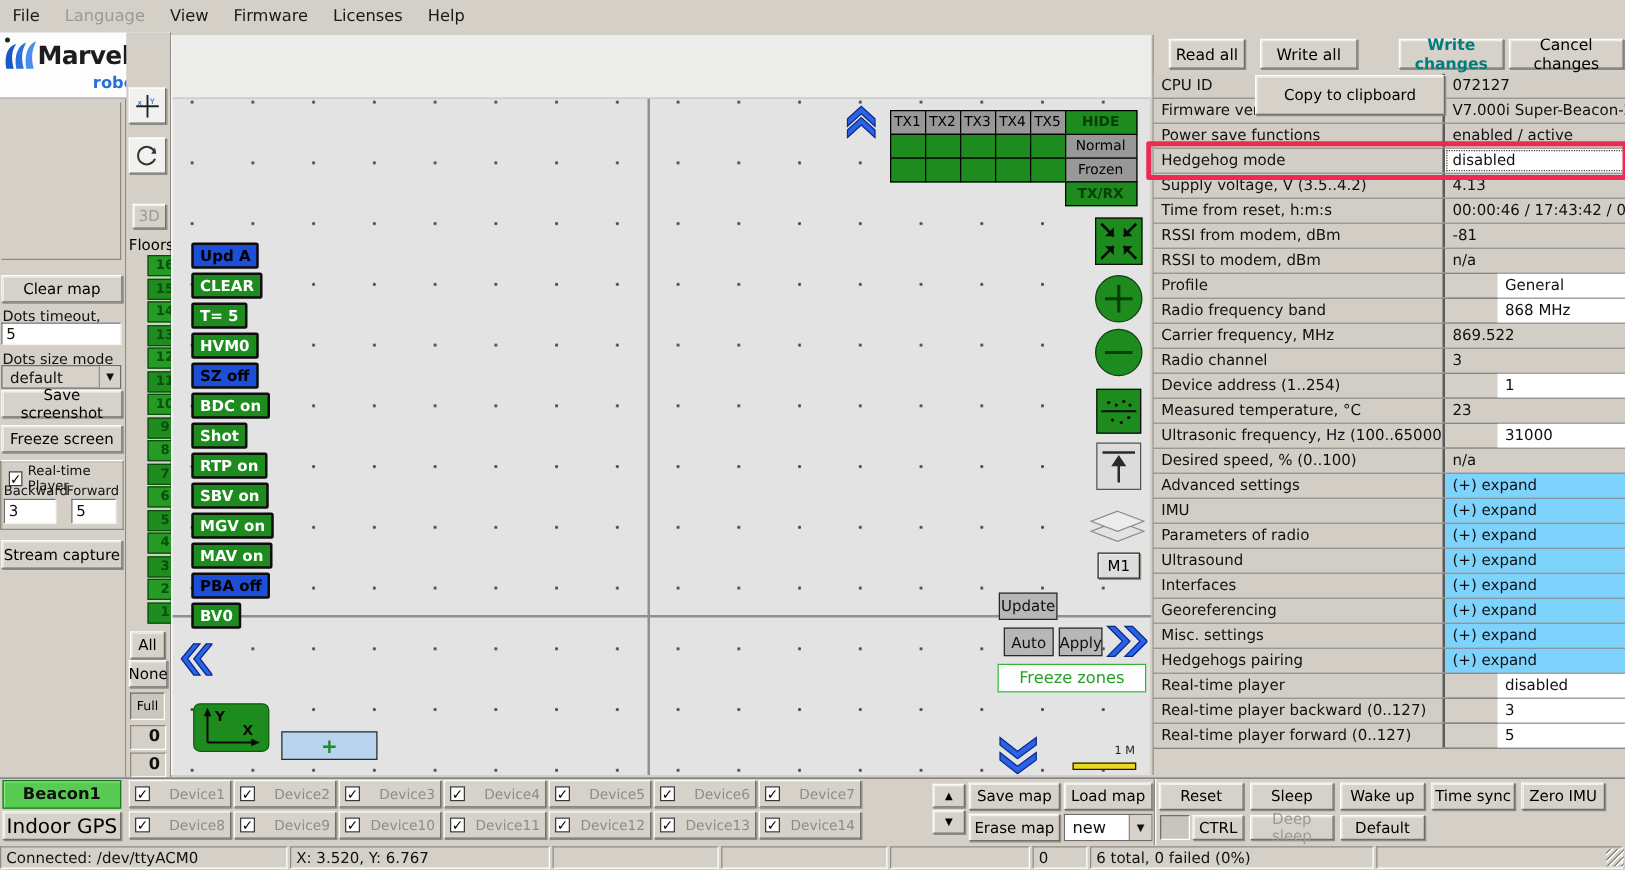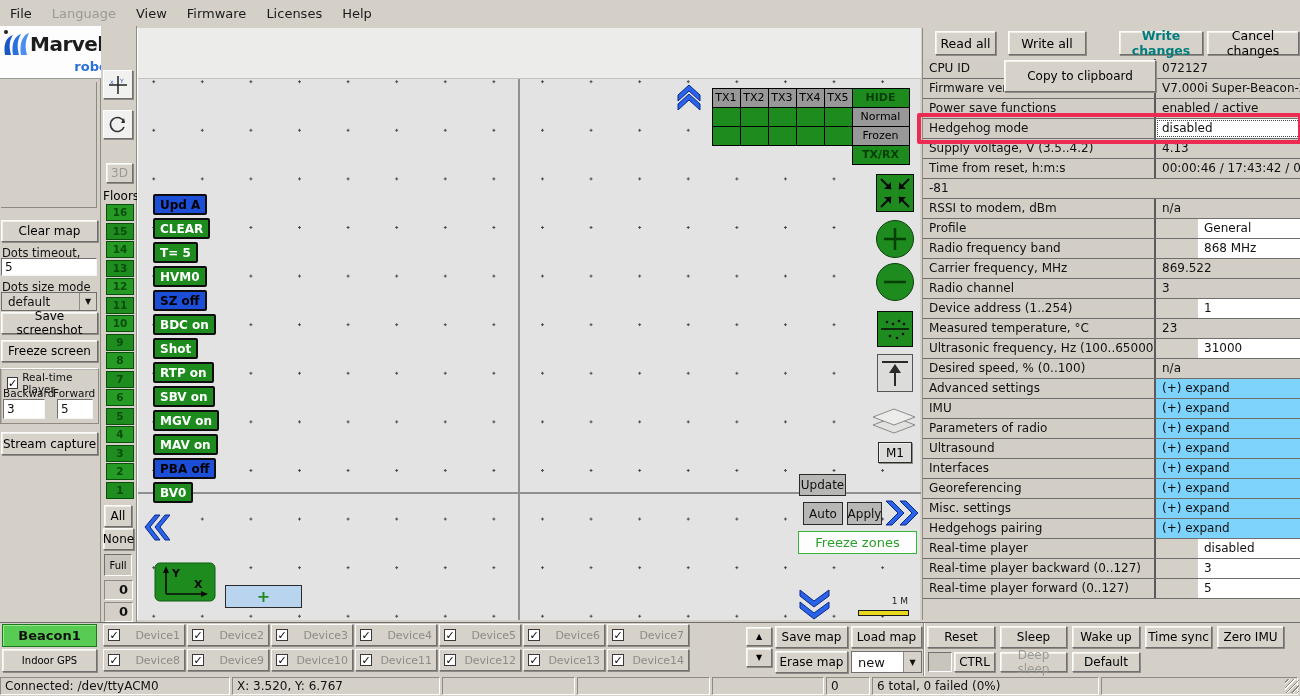--- a/index.html
+++ b/index.html
@@ -36,21 +36,21 @@
   #dotsize-select .arrowbox { width:17px; height:17px; border-left:1px solid #8f8b82; display:flex; align-items:center; justify-content:center; font-size:8px; background:#d6d2ca; }
   #rtp-group { position:absolute; left:0px; top:289px; width:99px; height:56px; border:1px solid #8f8b82; border-top-color:#fff; box-shadow:inset 1px 1px 0 #b9b5ad; }
   .cb { display:inline-block; width:12px; height:12px; background:#fff; border:1px solid #3a3a3a; font-size:11px; line-height:11px; text-align:center; color:#000; }
   #empty-top-panel { position:absolute; left:1px; top:3px; width:96px; height:126px; border-right:1px solid #8f8b82; border-bottom:1px solid #8f8b82; }
 
   
   #floorcol { left:101px; top:26px; width:36px; height:596px; background:#d4d0c8; border-right:1px solid #8f8b82; }
   .toolbtn { position:absolute; left:2px; width:30px; height:29px; background:#f1f1ef; border:1px solid #6f6f6f; border-top-color:#fff; border-left-color:#fff; box-shadow:1px 1px 0 #8f8b82; display:flex; align-items:center; justify-content:center; }
   #btn-3d { position:absolute; left:5px; top:137px; width:27px; height:20px; font-size:12px; color:#9a9a94; }
   #floors-label { position:absolute; left:2px; top:163px; font-size:12px; color:#000; }
-  #floors-list { position:absolute; left:5px; top:178px; width:28px; }
+  #floors-list { position:absolute; left:17px; top:178px; width:28px; }
   .floorbtn { width:28px; height:17px; margin-bottom:1.5px; background:#259a25; border:1px solid #0b4d0b; color:#0b4d0b; font-size:10.5px; font-weight:bold; text-align:center; line-height:15px; }
   .floorbtn:nth-child(even){ background:#1f8c1f; }
   #btn-all  { position:absolute; left:3px; top:479px; width:28px; height:22px; font-size:12px; }
   #btn-none { position:absolute; left:2px; top:502px; width:31px; height:22px; font-size:12px; }
   #btn-full { position:absolute; left:3px; top:528px; width:28px; height:22px; font-size:10px; }
   .zerobox { position:absolute; left:3px; width:29px; height:20px; font-weight:bold; font-size:13px; text-align:right; padding-right:4px; line-height:18px; background:#d4d0c8; border:1px solid #8f8b82; border-bottom-color:#fff; border-right-color:#fff; }
 
   
   #map { left:137px; top:28px; width:783px; height:592px; background:#e3e3e3; border-left:1px solid #fff; }
   #map-topstrip { position:absolute; left:0; top:0; width:783px; height:51px; background:#ececeb; border-bottom:1px solid #c2c2c0; }
@@ -100,21 +100,21 @@
   .pvalue.vs-readonly { background:#d2cec6; }
   .pvalue.vs-editable { background:#ffffff;margin-left:42px; }
   .pvalue.vs-expand   { background:#7dd3fc; }
   .pvalue.vs-focus    { background:#ffffff; outline:1px dotted #444; outline-offset:-2px; }
   #copy-clip-btn { position:absolute; left:81px; top:32px; width:152px; height:32px; font-size:12px; }
   #hl-red { position:absolute; left:-6px; top:85px; width:385px; height:31px; border:4px solid #ed2b52; border-radius:2px; pointer-events:none; z-index:30; }
 
   
   #bottombar { left:0; top:622px; width:1300px; height:54px; background:#d4d0c8; border-top:1px solid #6e6e6e; }
   #btn-beacon1 { position:absolute; left:2px; top:1px; width:95px; height:23px; background:#58cc52; border:1px solid #1a7a1a; box-shadow:inset 1px 1px 0 #9ae794; font-weight:bold; font-size:13px; }
-  #btn-indoorgps { position:absolute; left:2px; top:26px; width:95px; height:23px; font-size:10px; }
+  #btn-indoorgps { position:absolute; left:2px; top:26px; width:95px; height:23px; font-size:16px; }
   .devrow { position:absolute; left:103px; display:flex; }
   .devcell { width:82px; height:22px; margin-right:2px; background:#d6d2ca; border:1px solid #6f6f6f; border-top-color:#fbfbf9; border-left-color:#fbfbf9; box-shadow:1px 1px 0 #8f8b82; display:flex; align-items:center; padding:0 4px; }
   .devcell .dlabel { flex:1; text-align:right; font-size:11px; color:#8c8c86; }
   #scrollup, #scrolldown { position:absolute; left:746px; width:26px; height:19px; font-size:8px; }
   .divider-v { position:absolute; top:0; width:1px; height:54px; background:#8f8b82; box-shadow:1px 0 0 #fff; }
   .mapfilebtn { position:absolute; height:22px; font-size:12px; }
   #combo-new { position:absolute; left:851px; top:28px; width:71px; height:22px; background:#fff; border:1px solid #6f6f6f; display:flex; align-items:center; }
   #combo-new .val { flex:1; padding-left:6px; font-size:13px; }
   #combo-new .arrowbox { width:18px; height:20px; background:#d6d2ca; border-left:1px solid #8f8b82; display:flex; align-items:center; justify-content:center; font-size:8px; }
   .ctrlbtn { position:absolute; height:22px; font-size:12px; }
@@ -405,20 +405,21 @@
             <div class="plabel">Supply voltage, V (3.5..4.2)</div>
             <div class="pvalue vs-readonly">4.13</div>
           </div>
 
           <div class="prow">
             <div class="plabel">Time from reset, h:m:s</div>
             <div class="pvalue vs-readonly">00:00:46 / 17:43:42 / 0</div>
           </div>
 
           <div class="prow">
+            <div class="plabel">RSSI from modem, dBm</div>
             <div class="pvalue vs-readonly">-81</div>
           </div>
 
           <div class="prow">
             <div class="plabel">RSSI to modem, dBm</div>
             <div class="pvalue vs-readonly">n/a</div>
           </div>
 
           <div class="prow">
             <div class="plabel">Profile</div>

